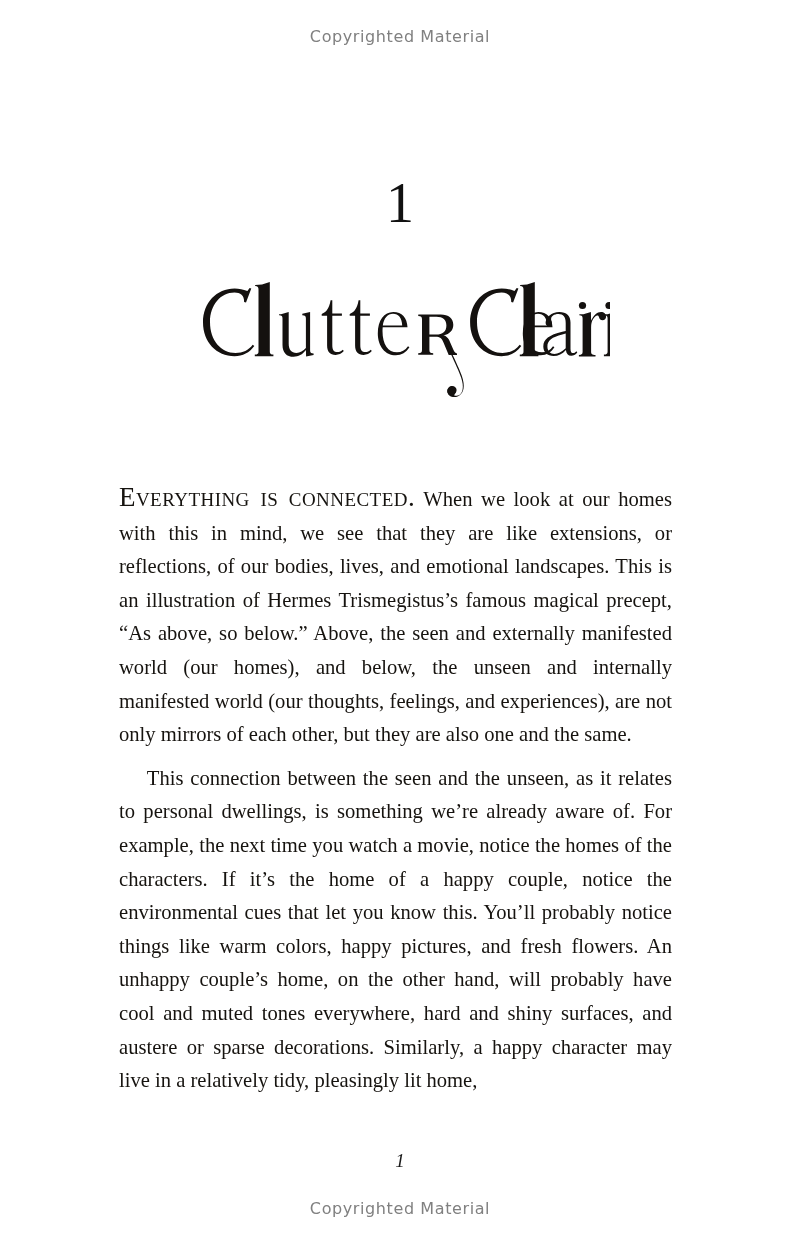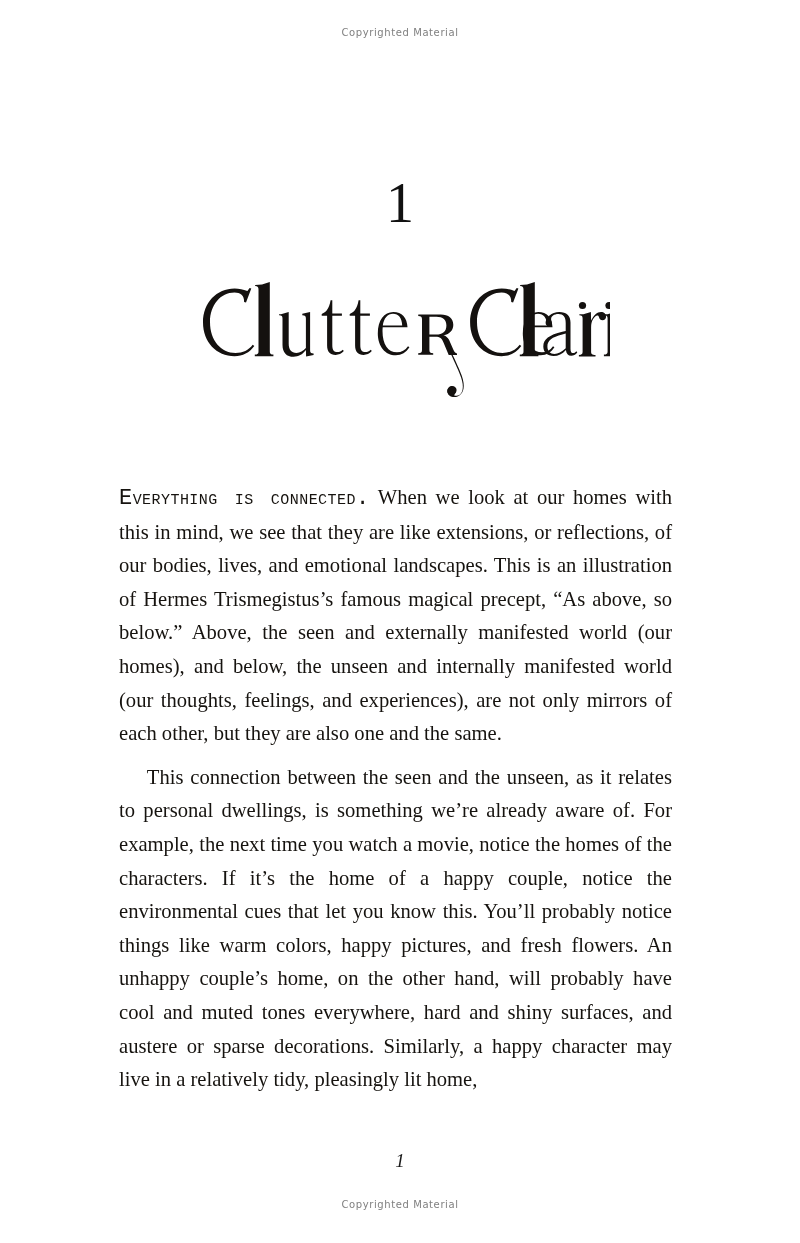--- a/index.html
+++ b/index.html
@@ -25,21 +25,21 @@
     background: #ffffff;
   }
 
   
   .watermark {
     position: absolute;
     left: 0;
     width: 800px;
     text-align: center;
     font-family: "DejaVu Sans", "Liberation Sans", sans-serif;
-    font-size: 10px;
+    font-size: 16px;
     letter-spacing: 0.6px;
     color: #808080;
     white-space: nowrap;
   }
   .watermark-top { top: 27px; }
   .watermark-bottom { top: 1199px; }
 
   
   .chapter-number {
     position: absolute;
@@ -87,23 +87,22 @@
     color: #16130f;
     hyphens: manual;
     -webkit-hyphens: manual;
   }
   .body-par + .body-par {
     text-indent: 1.35em;
     margin-top: 10px;
   }
   .opening-smallcaps {
     font-variant: small-caps;
-    font-size: 22px;
+    font-size: 27px;
     letter-spacing: 0.45px;
-    font-family: Liberation Mono, monospace;
   }
 
   
   .folio {
     position: absolute;
     left: 0;
     top: 1150px;
     width: 800px;
     text-align: center;
     font-size: 19px;

